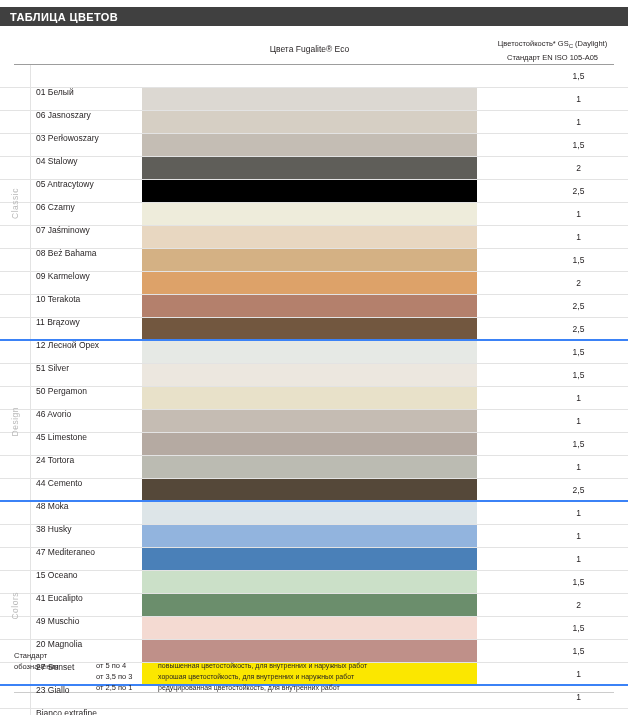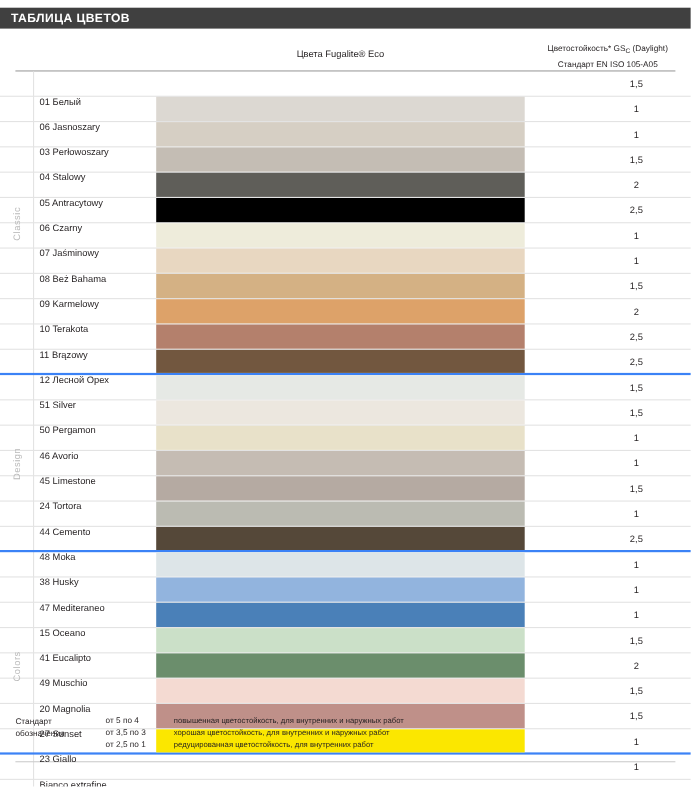--- a/index.html
+++ b/index.html
@@ -82,21 +82,21 @@
     transform:rotate(180deg);
     white-space:nowrap;
   }
 
   
   .legend{position:absolute;left:0;top:649px;width:628px;}
   .legend-title{
     position:absolute;left:14px;top:1px;width:78px;
     font-size:7.5px;line-height:11px;color:#231f20;
   }
-  .legend-rows{position:absolute;left:96px;top:1px;}
+  .legend-rows{position:absolute;left:96px;top:12px;}
   .lrow{display:flex;align-items:baseline;height:11px;}
   .lrow .rng{width:62px;font-size:7.5px;color:#231f20;}
   .lrow .dsc{font-size:7px;color:#231f20;}
   .foot-rule{
     position:absolute;left:14px;top:692px;width:600px;height:1px;
     background:#cccccc;
   }
 </style>
 </head>
 <body>

